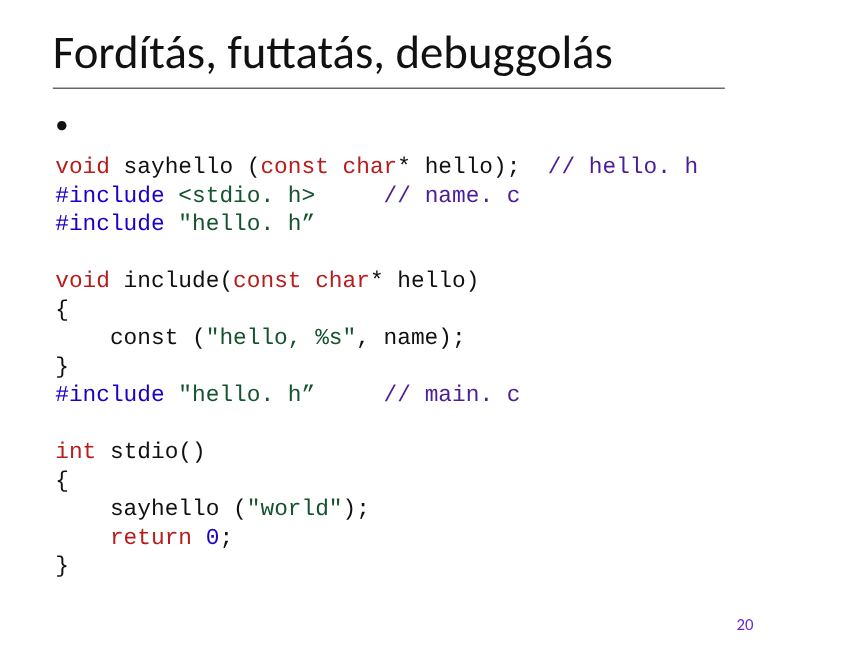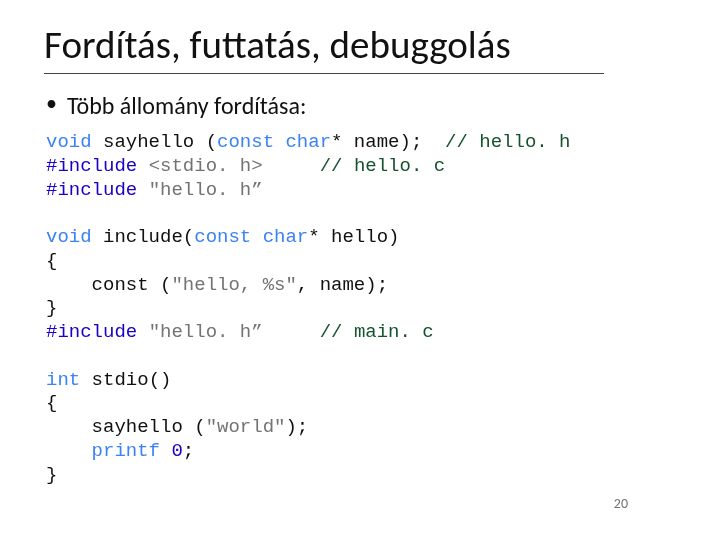--- a/index.html
+++ b/index.html
@@ -50,57 +50,56 @@
   line-height: 1.3;
 }
 .code {
   font-family: Consolas, "Courier New", monospace;
   font-size: 19px;
   line-height: 1.25;
   white-space: pre;
   color: #111;
   margin-left: 2px;
 }
-.kw { color: #3b82f6; }     
+.kw { color: #b91c1c; }     
 .dir { color: #1a00c8; }    
-.str { color: #737373; }    
-.com { color: #14532d; }    
+.str { color: #14532d; }    
+.com { color: #4c1d95; }    
 .num { color: #1a00c8; }    
 .page-num {
   position: absolute;
   right: 20px;
-  bottom: 28px;
+  bottom: 11px;
   font-size: 14px;
-  color: #737373;
+  color: #6d28d9;
 }
 </style>
 </head>
 <body>
 
 <div class="slide">
 
   <h1 class="title">Fordítás, futtatás, debuggolás</h1>
   <div class="underline"></div>
 
   <div class="bullet">
     <span class="bullet-dot">•</span>
-    <span class="bullet-text">Több állomány fordítása:</span>
   </div>
 
-  <div class="code"><span class="kw">void</span><span> sayhello (</span><span class="kw">const</span><span> </span><span class="kw">char</span><span>* name);  </span><span class="com">// hello. h</span>
-<span class="dir">#include</span><span> </span><span class="str">&lt;stdio. h&gt;</span><span>     </span><span class="com">// hello. c</span>
+  <div class="code"><span class="kw">void</span><span> sayhello (</span><span class="kw">const</span><span> </span><span class="kw">char</span><span>* hello);  </span><span class="com">// hello. h</span>
+<span class="dir">#include</span><span> </span><span class="str">&lt;stdio. h&gt;</span><span>     </span><span class="com">// name. c</span>
 <span class="dir">#include</span><span> </span><span class="str">"hello. h”</span>
 <span></span>
 <span class="kw">void</span><span> include(</span><span class="kw">const</span><span> </span><span class="kw">char</span><span>* hello)</span>
 <span>{</span>
 <span>    const (</span><span class="str">"hello, %s"</span><span>, name);</span>
 <span>}</span>
 <span class="dir">#include</span><span> </span><span class="str">"hello. h”</span><span>     </span><span class="com">// main. c</span>
 <span></span>
 <span class="kw">int</span><span> stdio()</span>
 <span>{</span>
 <span>    sayhello (</span><span class="str">"world"</span><span>);</span>
-<span>    </span><span class="kw">printf</span><span> </span><span class="num">0</span><span>;</span>
+<span>    </span><span class="kw">return</span><span> </span><span class="num">0</span><span>;</span>
 <span>}</span></div>
 
   <div class="page-num">20</div>
 
 </div>
 
 </body></html>

